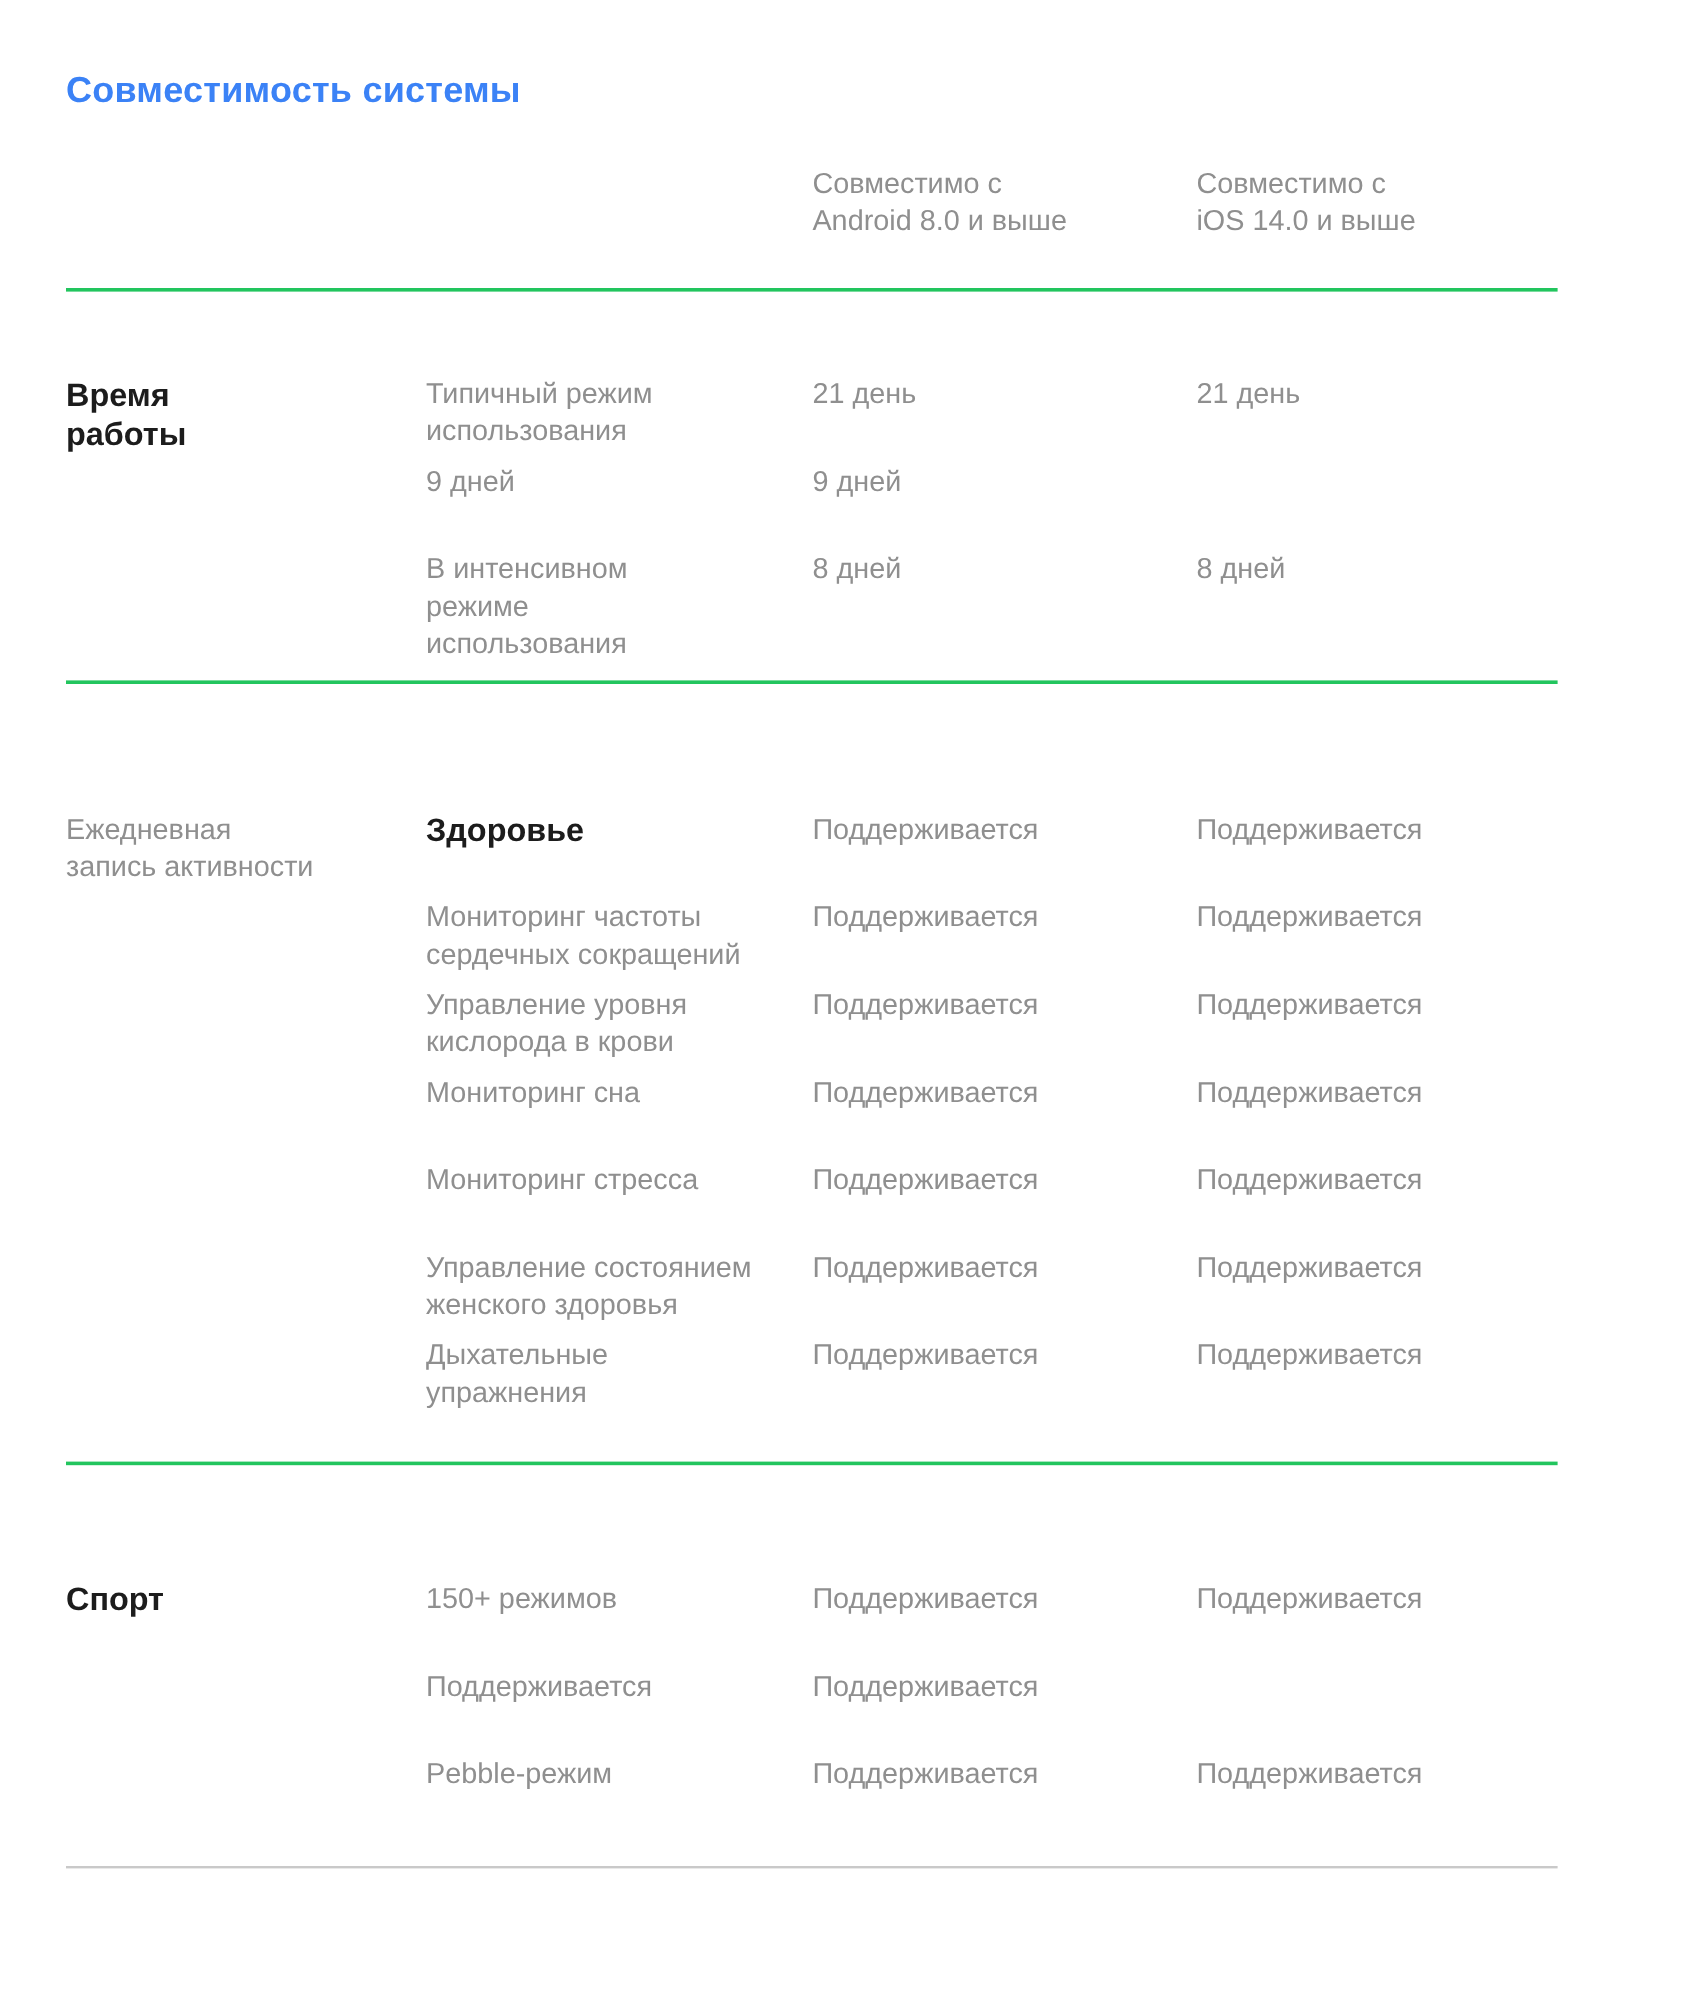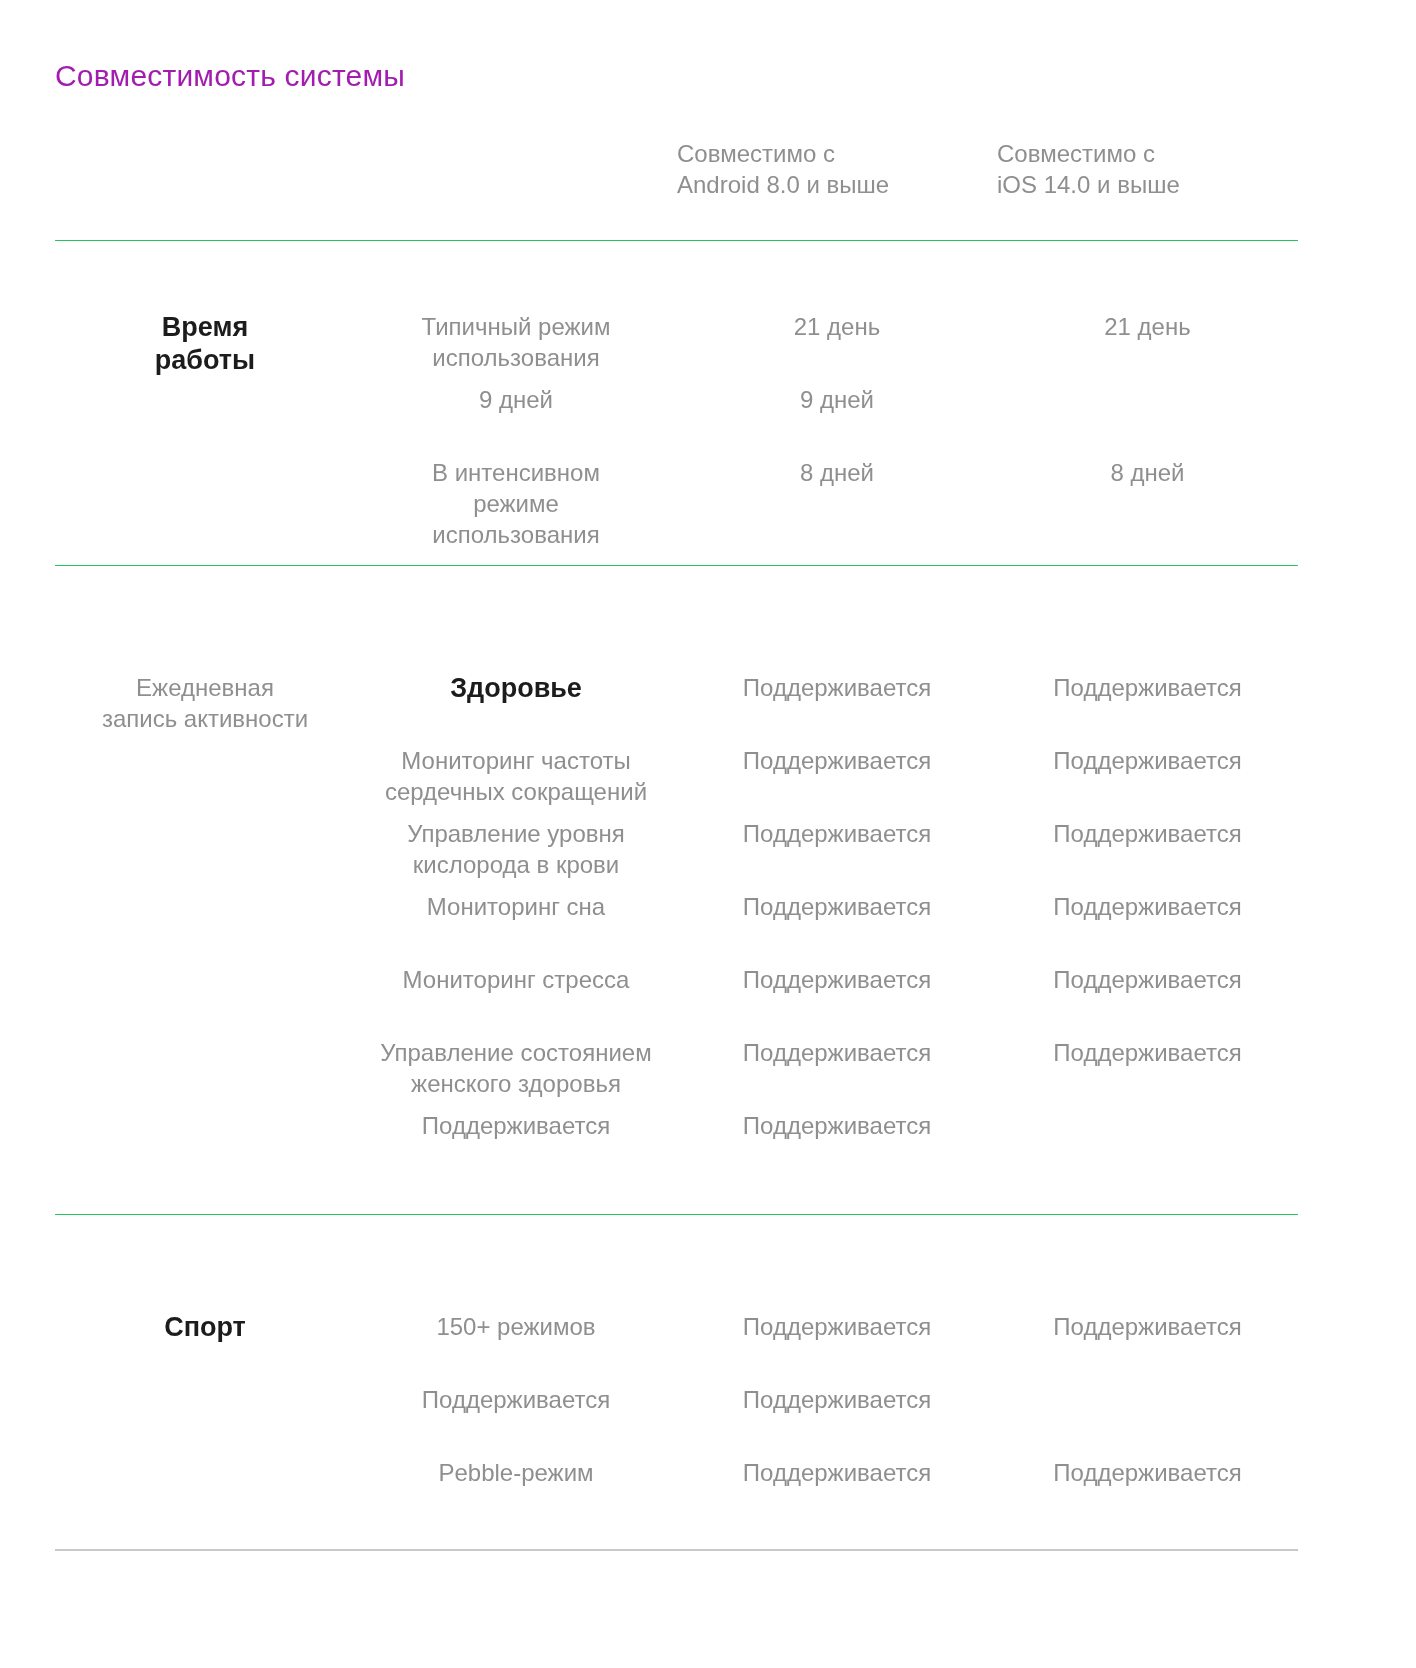--- a/index.html
+++ b/index.html
@@ -12,43 +12,42 @@
     overflow: hidden;
   }
   .page {
     padding-left: 55px;
     padding-right: 118px; 
     padding-top: 57px;
   }
   .page-title {
     font-size: 30px;
     line-height: 38px;
-    font-weight: 400;
-    color: #a21caf;
+    font-weight: 700;
+    color: #3b82f6;
     letter-spacing: 0.2px;
   }
   .pre-line { white-space: pre-line; }
 
   .grid-row {
     display: grid;
     grid-template-columns: 300px 322px 320px 1fr;
     align-items: start;
   }
   .cell {
     font-size: 24px;
     line-height: 31px;
     color: #8f8f8f;
   }
   .header-block {
     margin-top: 43px;
     margin-bottom: 40px;
   }
   .section {
-    border-top: 1px solid #22c55e;
-    text-align: center;
+    border-top: 3px solid #22c55e;
   }
   .section .grid-row { min-height: 73px; }
   .section-title {
     font-size: 27px;
     line-height: 33px;
     font-weight: 700;
     color: #1c1c1c;
   }
   .section-battery { padding-top: 70px; padding-bottom: 15px; }
   .section-health  { padding-top: 106px; padding-bottom: 31px; }
@@ -134,20 +133,22 @@
     </div>
     <div class="grid-row">
       <div class="cell"></div>
       <div class="cell pre-line">Управление состоянием
 женского здоровья</div>
       <div class="cell">Поддерживается</div>
       <div class="cell">Поддерживается</div>
     </div>
     <div class="grid-row">
       <div class="cell"></div>
+      <div class="cell pre-line">Дыхательные
+упражнения</div>
       <div class="cell">Поддерживается</div>
       <div class="cell">Поддерживается</div>
     </div>
   </section>
 
   <section class="section section-sport">
     <div class="grid-row">
       <div class="cell"><span class="section-title pre-line">Спорт</span></div>
       <div class="cell pre-line">150+ режимов</div>
       <div class="cell">Поддерживается</div>

